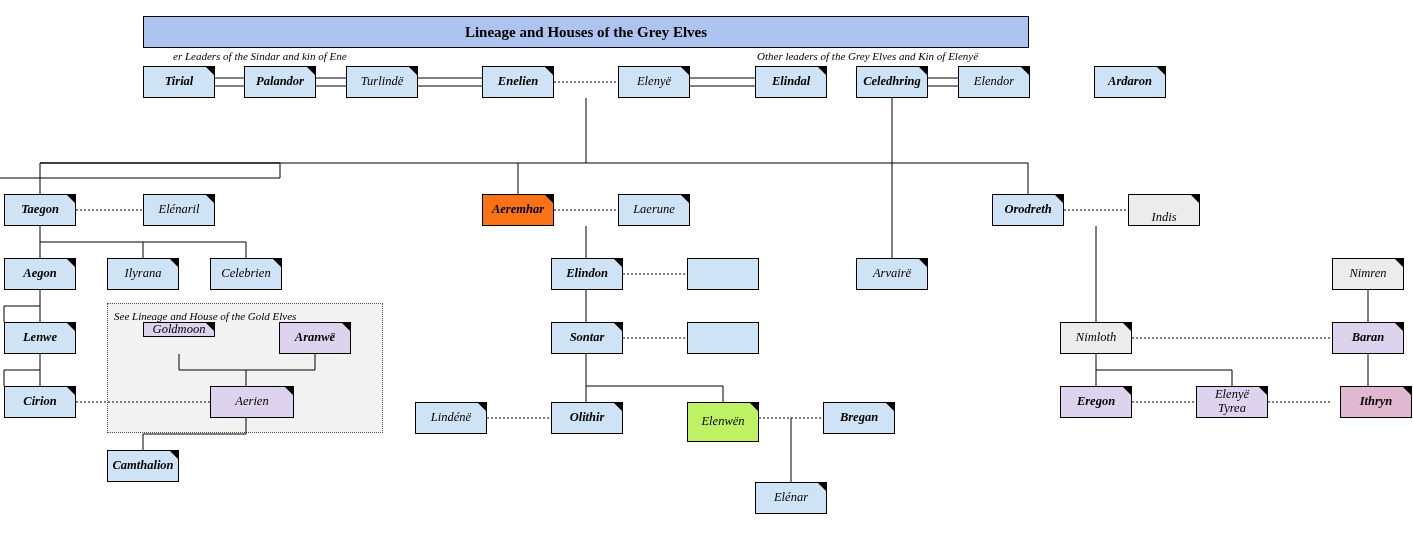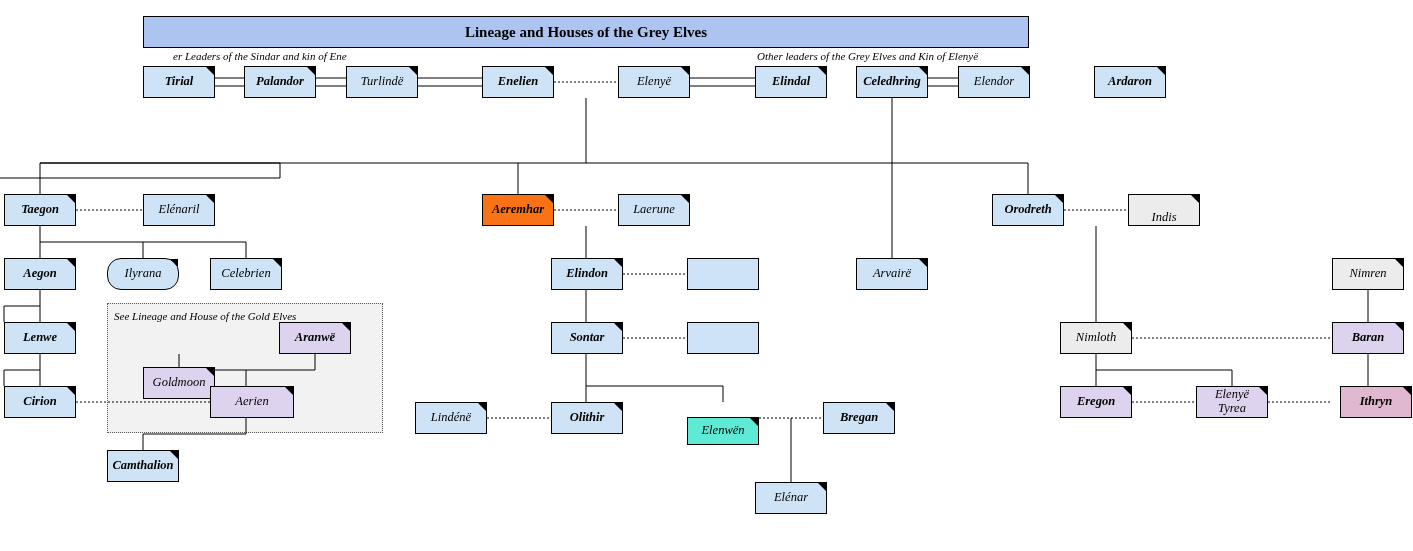--- a/index.html
+++ b/index.html
@@ -262,21 +262,21 @@
     </div>
   <div class="node female" style="left:1128px; top:194px; width:72px; height:32px; background:#ececec;align-items:flex-end;">
       <span class="label">Indis</span>
       <span class="corner"></span>
     </div>
 
   <div class="node male" style="left:4px;    top:258px; width:72px; height:32px; background:#cfe3f7;">
       <span class="label">Aegon</span>
       <span class="corner"></span>
     </div>
-  <div class="node female" style="left:107px;  top:258px; width:72px; height:32px; background:#cfe3f7;border-radius:14px;">
+  <div class="node female" style="left:107px;  top:258px; width:72px; height:32px; background:#cfe3f7;">
       <span class="label">Ilyrana</span>
       <span class="corner"></span>
     </div>
   <div class="node female" style="left:210px;  top:258px; width:72px; height:32px; background:#cfe3f7;">
       <span class="label">Celebrien</span>
       <span class="corner"></span>
     </div>
   <div class="node male" style="left:551px;  top:258px; width:72px; height:32px; background:#cfe3f7;">
       <span class="label">Elindon</span>
       <span class="corner"></span>
@@ -290,21 +290,21 @@
     </div>
   <div class="node female" style="left:1332px; top:258px; width:72px; height:32px; background:#ececec;">
       <span class="label">Nimren</span>
       <span class="corner"></span>
     </div>
 
   <div class="node male" style="left:4px;    top:322px; width:72px; height:32px; background:#cfe3f7;">
       <span class="label">Lenwe</span>
       <span class="corner"></span>
     </div>
-  <div class="node female" style="left:143px;  top:322px; width:72px; height:32px; background:#ded3ee;margin-top:45px;">
+  <div class="node female" style="left:143px;  top:322px; width:72px; height:15px; background:#ded3ee;">
       <span class="label">Goldmoon</span>
       <span class="corner"></span>
     </div>
   <div class="node male" style="left:279px;  top:322px; width:72px; height:32px; background:#ded3ee;">
       <span class="label">Aranwë</span>
       <span class="corner"></span>
     </div>
   <div class="node male" style="left:551px;  top:322px; width:72px; height:32px; background:#cfe3f7;">
       <span class="label">Sontar</span>
       <span class="corner"></span>
@@ -330,21 +330,21 @@
       <span class="corner"></span>
     </div>
   <div class="node female" style="left:415px;  top:402px; width:72px; height:32px; background:#cfe3f7;">
       <span class="label">Lindénë</span>
       <span class="corner"></span>
     </div>
   <div class="node male" style="left:551px;  top:402px; width:72px; height:32px; background:#cfe3f7;">
       <span class="label">Olithir</span>
       <span class="corner"></span>
     </div>
-  <div class="node female" style="left:687px;  top:417px; width:72px; height:28px; background:#5eead4;">
+  <div class="node female" style="left:687px;  top:402px; width:72px; height:40px; background:#bef264;">
       <span class="label">Elenwën</span>
       <span class="corner"></span>
     </div>
   <div class="node male" style="left:823px;  top:402px; width:72px; height:32px; background:#cfe3f7;">
       <span class="label">Bregan</span>
       <span class="corner"></span>
     </div>
   <div class="node male" style="left:1060px; top:386px; width:72px; height:32px; background:#ded3ee;">
       <span class="label">Eregon</span>
       <span class="corner"></span>

